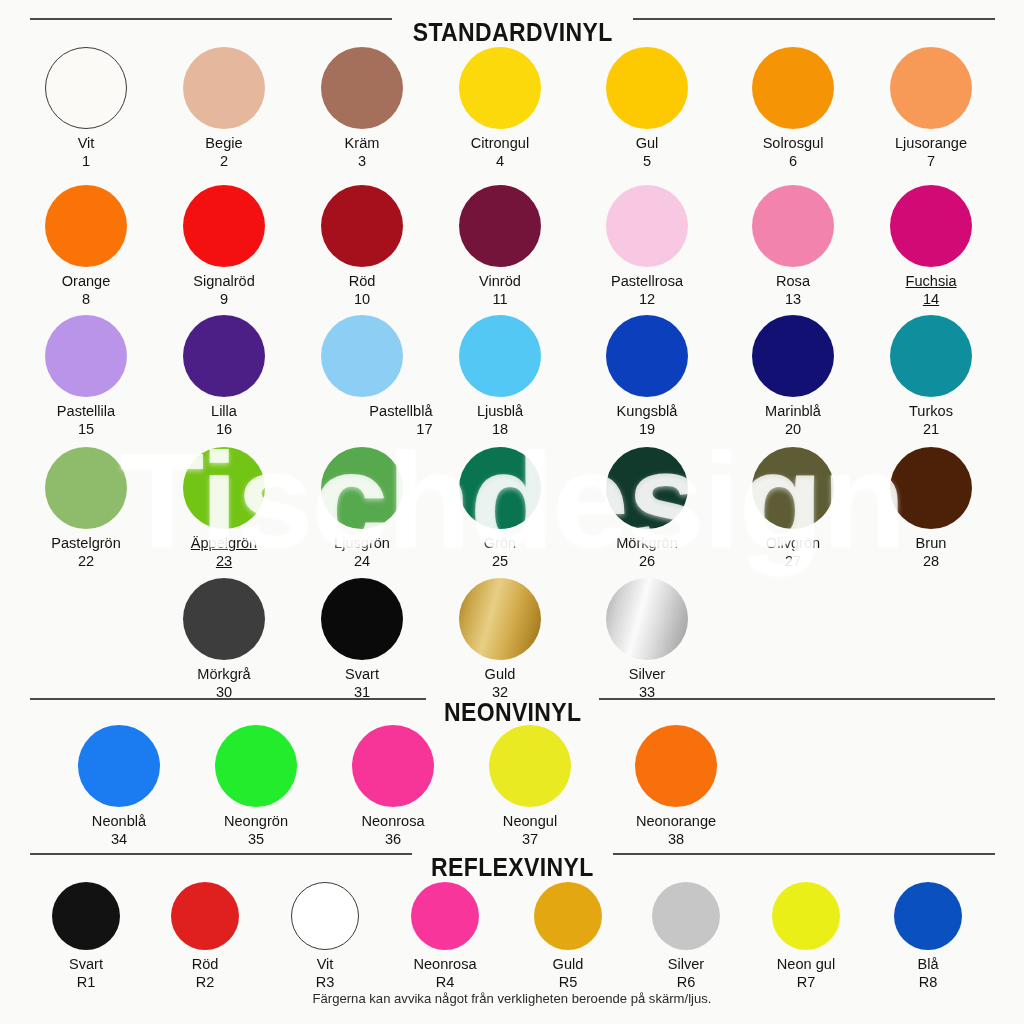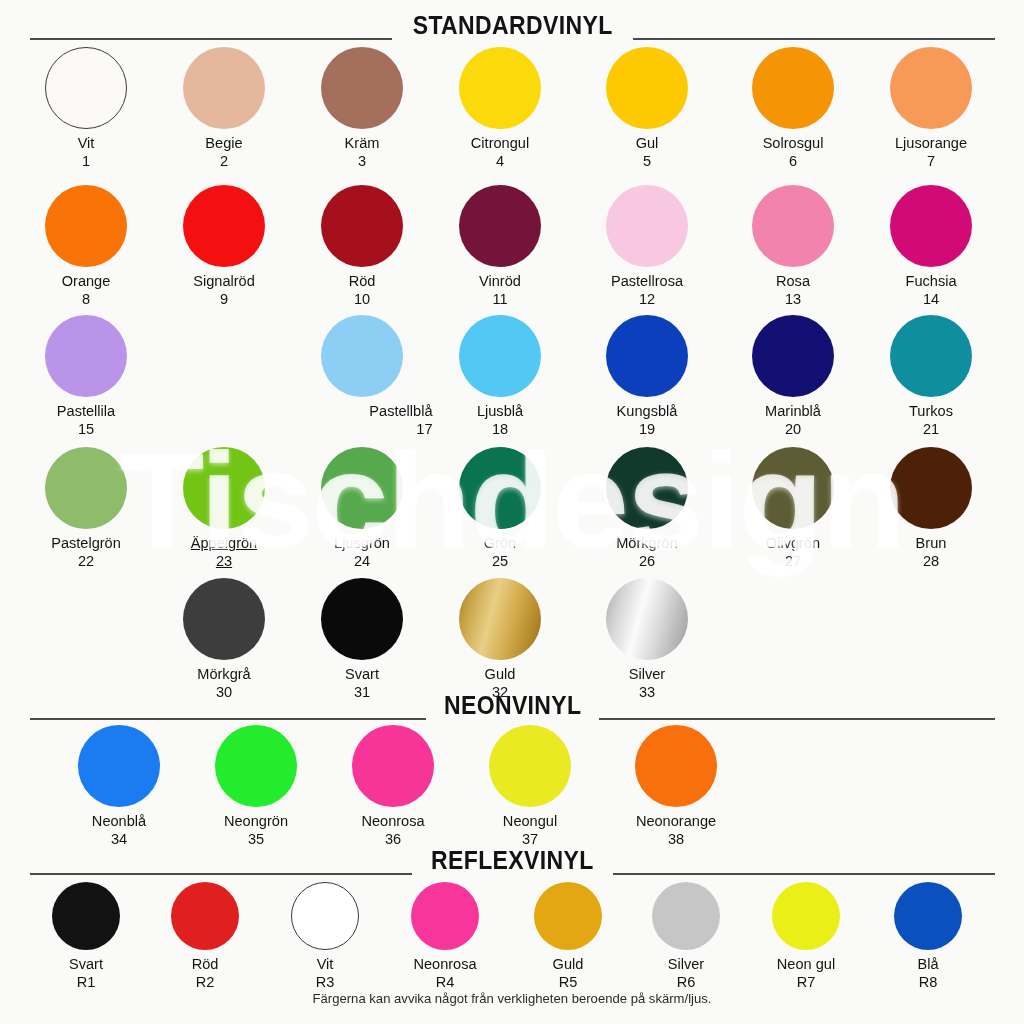--- a/index.html
+++ b/index.html
@@ -9,21 +9,21 @@
     font-family:"Liberation Sans","DejaVu Sans",sans-serif;
     color:#111;
     position:relative;
     overflow:hidden;
   }
   #sheet{position:absolute;inset:0;}
 
   
   .section-head{
     position:absolute;left:30px;right:29px;
-    display:flex;align-items:flex-end;gap:12px;
+    display:flex;align-items:flex-start;gap:12px;
     height:22px;
   }
   .rule{flex:1 1 auto;height:0;border-top:2px solid #4a4a4a;}
   .section-title{
     flex:0 0 auto;
     font-size:25px;
     font-weight:bold;
     letter-spacing:0.4px;
     white-space:nowrap;
     transform:scaleX(0.92);
@@ -139,30 +139,34 @@
         <div class="cap"><span>Vinröd</span><span class="num">11</span></div>
       </div>
       <div class="cell" style="left: 647px;">
         <div class="dot" style="background: rgb(248, 200, 226);"></div>
         <div class="cap"><span>Pastellrosa</span><span class="num">12</span></div>
       </div>
       <div class="cell" style="left: 793px; text-align: center;">
         <div class="dot" style="background: rgb(242, 131, 173);"></div>
         <div class="cap"><span>Rosa</span><span class="num">13</span></div>
       </div>
-      <div class="cell" style="left: 931px;">
+      <div class="cell" style="left: 931px; text-decoration: underline;">
         <div class="dot" style="background: rgb(210, 10, 118);"></div>
         <div class="cap"><span>Fuchsia</span><span class="num">14</span></div>
       </div>
     </div>
     <div class="row" style="top: 315px;">
       <div class="cell" style="left: 86px;">
         <div class="dot" style="background: rgb(185, 148, 232);"></div>
         <div class="cap"><span>Pastellila</span><span class="num">15</span></div>
       </div>
+      <div class="cell" style="left: 224px;">
+        <div class="dot" style="background: rgb(76, 31, 134);"></div>
+        <div class="cap"><span>Lilla</span><span class="num">16</span></div>
+      </div>
       <div class="cell" style="left: 362px; text-align: right;">
         <div class="dot" style="background: rgb(140, 206, 244);"></div>
         <div class="cap"><span>Pastellblå</span><span class="num">17</span></div>
       </div>
       <div class="cell" style="left: 500px;">
         <div class="dot" style="background: rgb(84, 200, 245);"></div>
         <div class="cap"><span>Ljusblå</span><span class="num">18</span></div>
       </div>
       <div class="cell" style="left: 647px;">
         <div class="dot" style="background: rgb(11, 63, 187);"></div>

